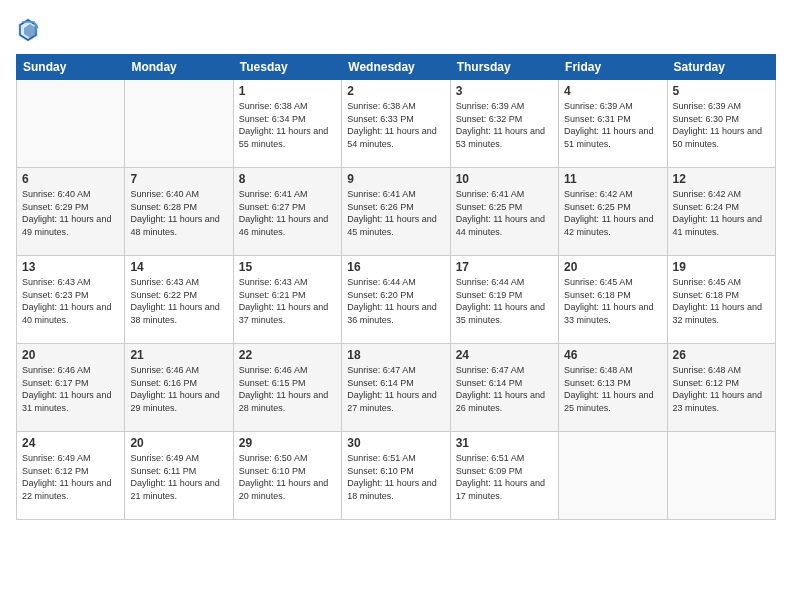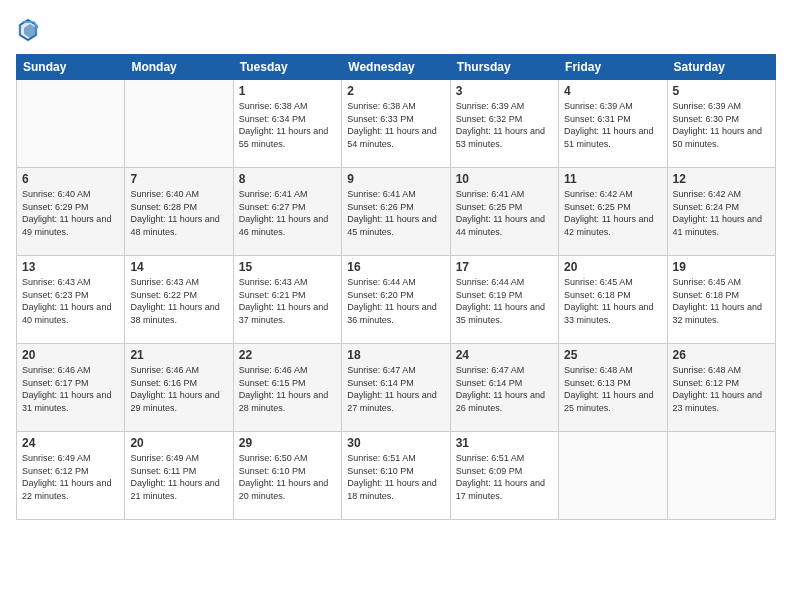--- a/index.html
+++ b/index.html
@@ -281,21 +281,21 @@
 Sunset: 6:14 PM
 Daylight: 11 hours and 27 minutes.</div>
           </td>
           <td>
             <span class="day-number">24</span>
             <div class="day-info" style="white-space: pre-line;">Sunrise: 6:47 AM
 Sunset: 6:14 PM
 Daylight: 11 hours and 26 minutes.</div>
           </td>
           <td>
-            <span class="day-number">25</span>
+            <span class="day-number">46</span>
             <div class="day-info" style="white-space: pre-line;">Sunrise: 6:48 AM
 Sunset: 6:13 PM
 Daylight: 11 hours and 25 minutes.</div>
           </td>
           <td>
             <span class="day-number">26</span>
             <div class="day-info" style="white-space: pre-line;">Sunrise: 6:48 AM
 Sunset: 6:12 PM
 Daylight: 11 hours and 23 minutes.</div>
           </td>

